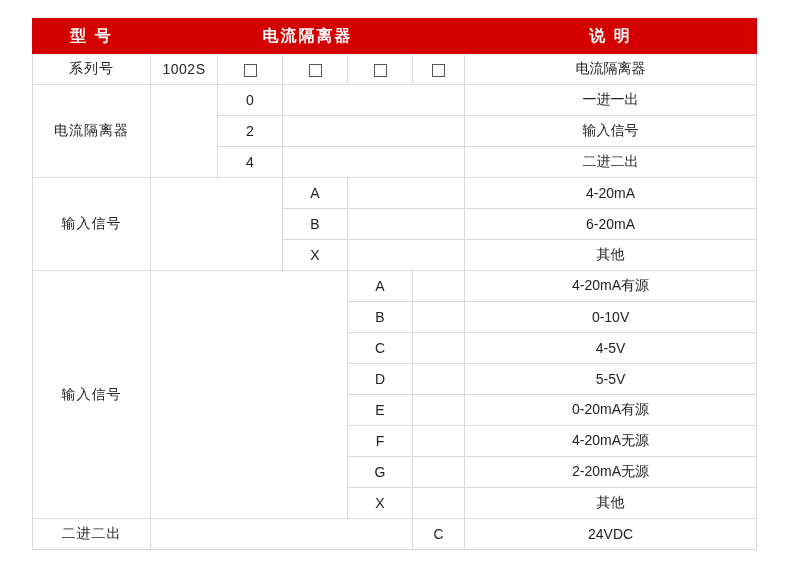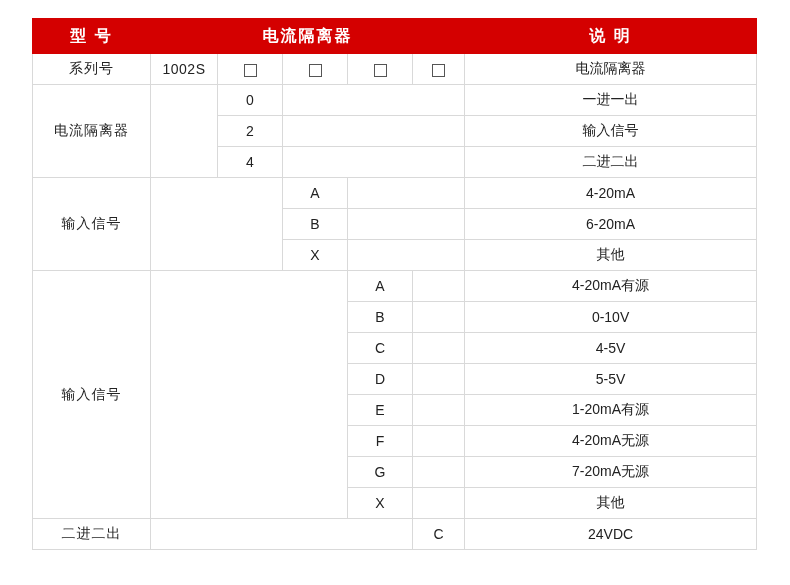--- a/index.html
+++ b/index.html
@@ -163,31 +163,31 @@
         <td class="desc">4-5V</td>
       </tr>
       <tr>
         <td class="code">D</td>
         <td class="blank"></td>
         <td class="desc">5-5V</td>
       </tr>
       <tr>
         <td class="code">E</td>
         <td class="blank"></td>
-        <td class="desc">1-20mA有源</td>
+        <td class="desc">0-20mA有源</td>
       </tr>
       <tr>
         <td class="code">F</td>
         <td class="blank"></td>
         <td class="desc">4-20mA无源</td>
       </tr>
       <tr>
         <td class="code">G</td>
         <td class="blank"></td>
-        <td class="desc">7-20mA无源</td>
+        <td class="desc">2-20mA无源</td>
       </tr>
       <tr>
         <td class="code">X</td>
         <td class="blank"></td>
         <td class="desc">其他</td>
       </tr>
 
       <tr>
         <td class="rowlabel">二进二出</td>
         <td class="blank" colspan="4"></td>

